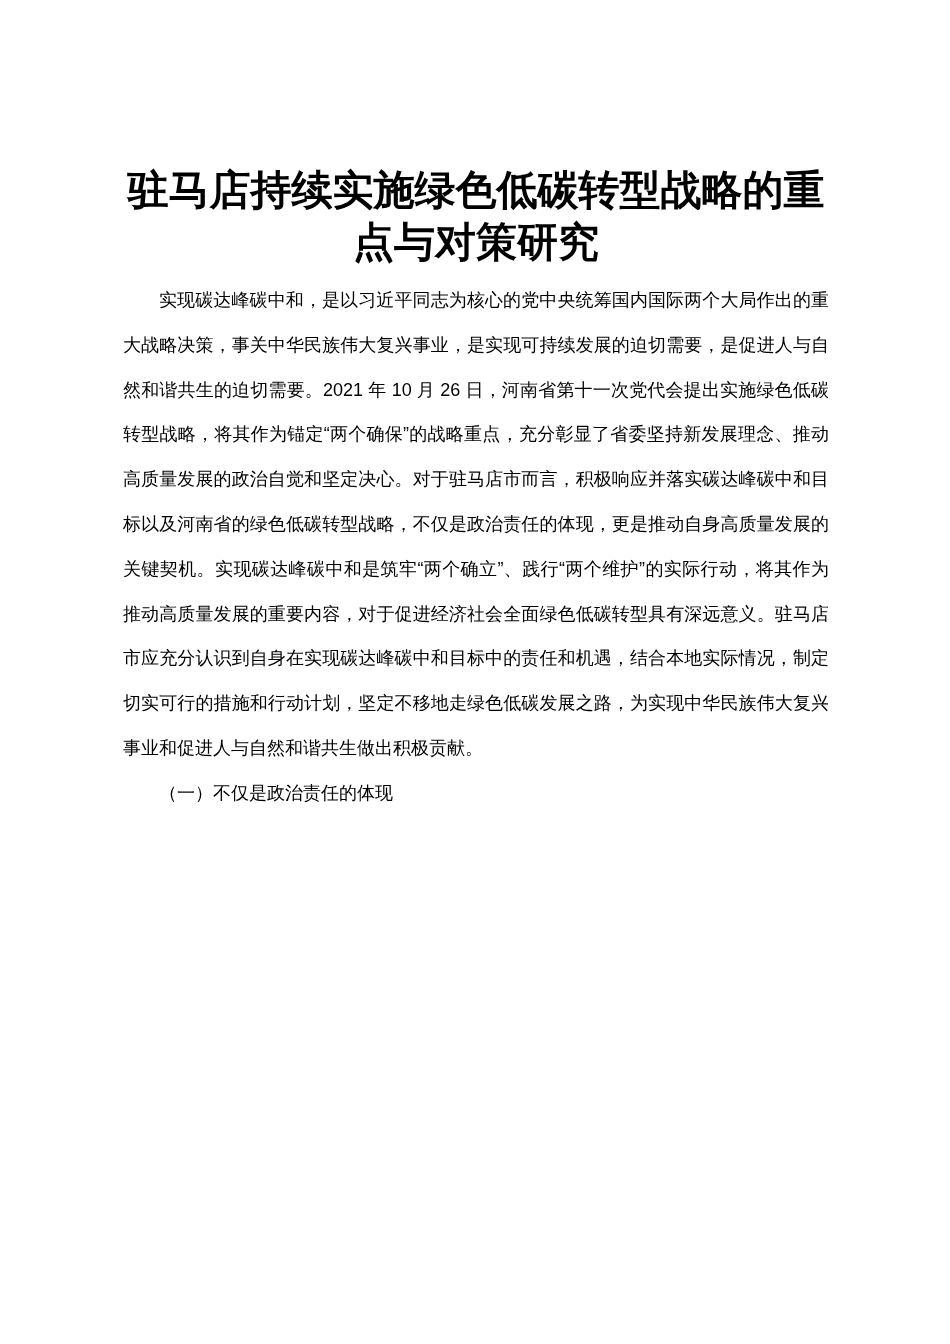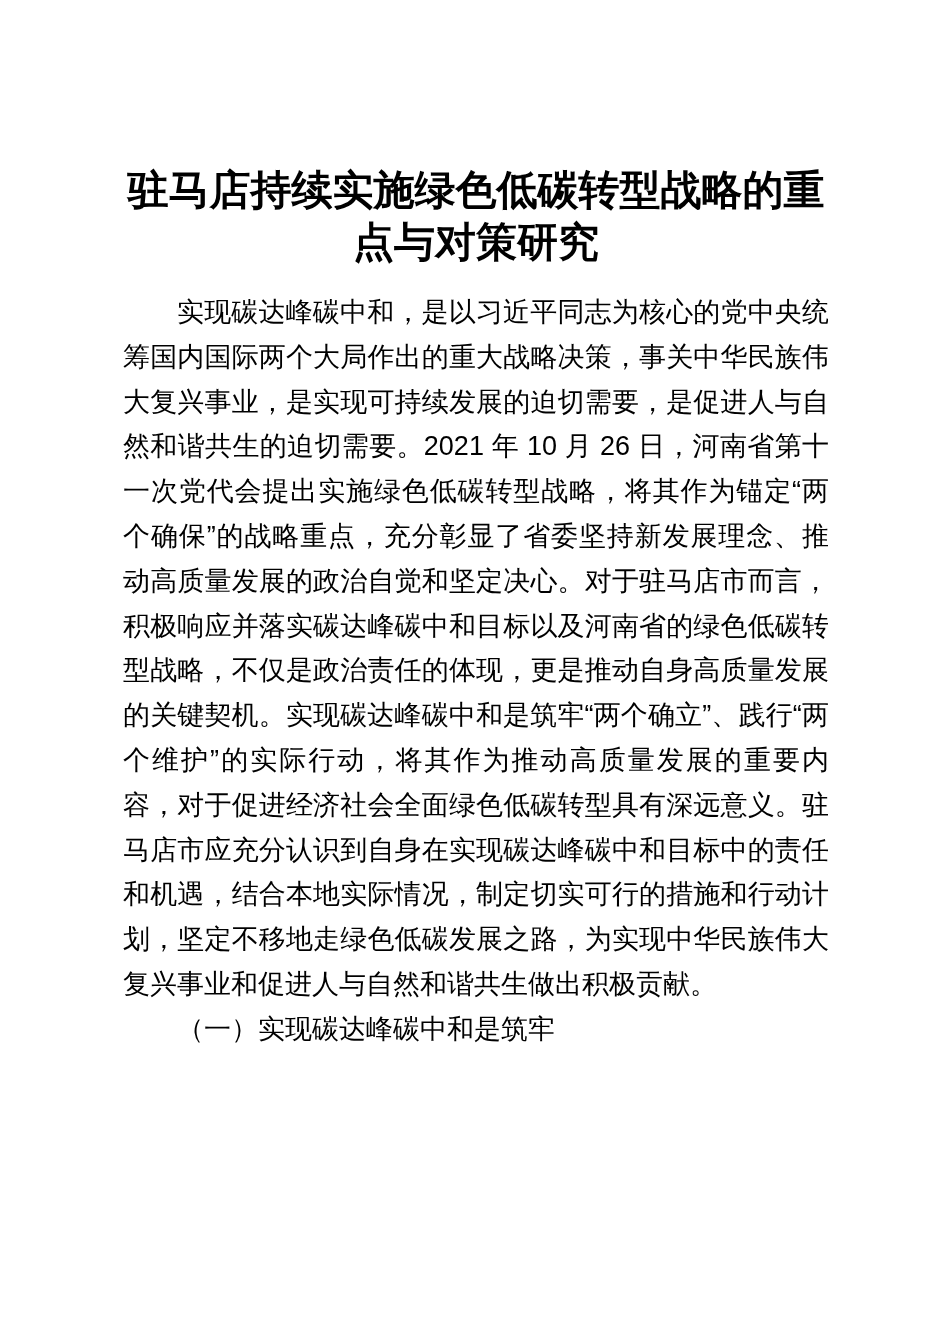--- a/index.html
+++ b/index.html
@@ -27,37 +27,37 @@
     margin: 0;
     font-family: "Liberation Serif", "DejaVu Serif", serif;
     font-weight: 700;
     font-size: 41px;
     line-height: 52px;
     text-align: center;
     color: #000000;
   }
   .doc-body {
     width: 706px;
-    margin-top: 22px;
-    font-size: 27px;
+    margin-top: 10px;
+    font-size: 18px;
     line-height: 44.8px;
     text-align: justify;
     text-justify: inter-ideograph;
   }
   .doc-body p {
     margin: 0;
     padding: 0;
     text-indent: 2em;
   }
   .para-body { font-weight: 400; }
   .para-heading1 { font-weight: 400; }
   .para-heading2 { font-weight: 400; }
 </style>
 </head>
 <body>
 
 <div class="page">
   <h1 class="doc-title">驻马店持续实施绿色低碳转型战略的重点与对策研究</h1>
   <div class="doc-body">
     <p class="para-body">实现碳达峰碳中和，是以习近平同志为核心的党中央统筹国内国际两个大局作出的重大战略决策，事关中华民族伟大复兴事业，是实现可持续发展的迫切需要，是促进人与自然和谐共生的迫切需要。2021 年 10 月 26 日，河南省第十一次党代会提出实施绿色低碳转型战略，将其作为锚定“两个确保”的战略重点，充分彰显了省委坚持新发展理念、推动高质量发展的政治自觉和坚定决心。对于驻马店市而言，积极响应并落实碳达峰碳中和目标以及河南省的绿色低碳转型战略，不仅是政治责任的体现，更是推动自身高质量发展的关键契机。实现碳达峰碳中和是筑牢“两个确立”、践行“两个维护”的实际行动，将其作为推动高质量发展的重要内容，对于促进经济社会全面绿色低碳转型具有深远意义。驻马店市应充分认识到自身在实现碳达峰碳中和目标中的责任和机遇，结合本地实际情况，制定切实可行的措施和行动计划，坚定不移地走绿色低碳发展之路，为实现中华民族伟大复兴事业和促进人与自然和谐共生做出积极贡献。</p>
-    <p class="para-heading2">（一）实现碳达峰碳中和是筑牢</p>
+    <p class="para-heading2">（一）不仅是政治责任的体现</p>
   </div>
 </div>
 
 </body></html>

